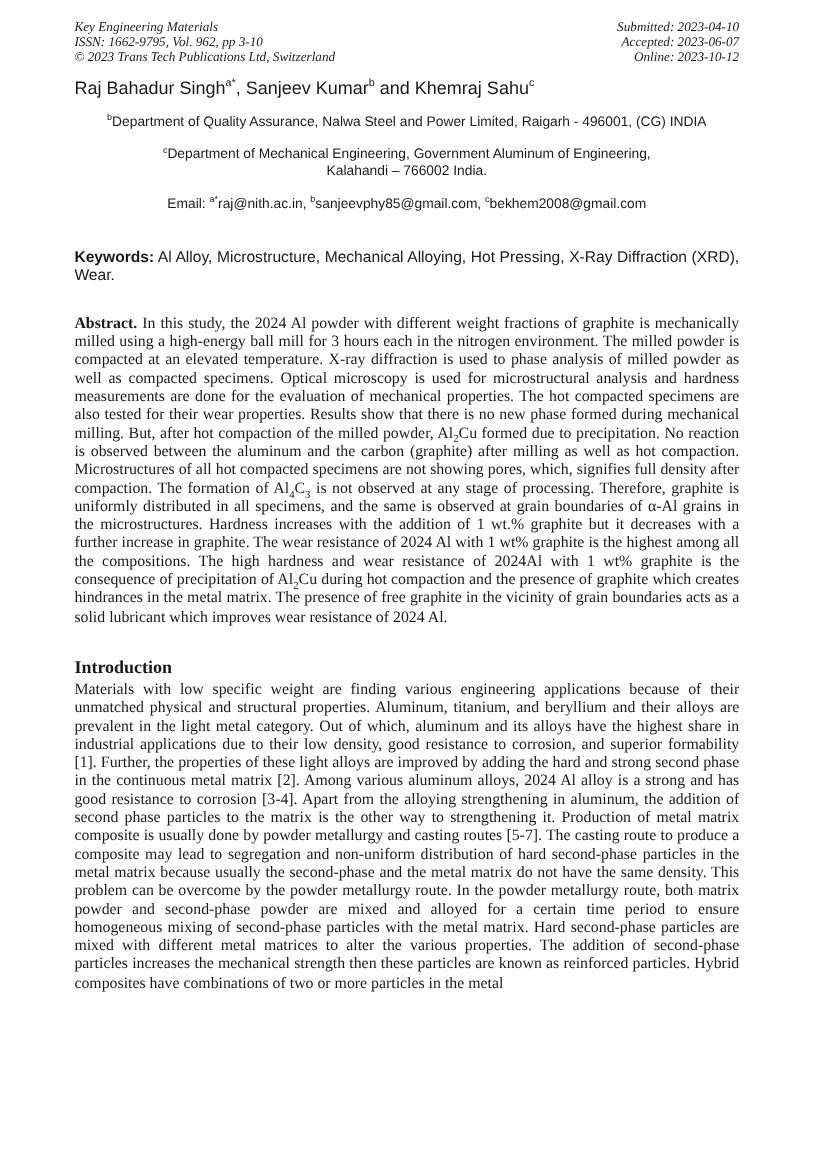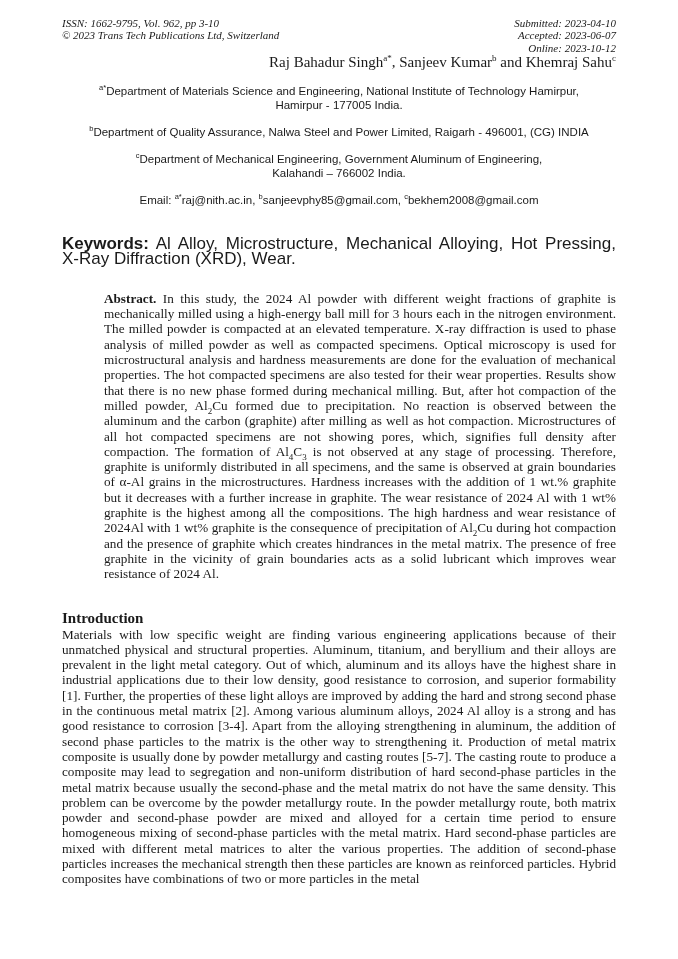--- a/index.html
+++ b/index.html
@@ -26,81 +26,81 @@
   
   .title {
     font-family: "Liberation Sans", sans-serif;
     font-weight: bold;
     font-size: 15.5px;
     text-align: center;
     margin: 21px 0 0 0;
     letter-spacing: 0.1px;
   }
   .authors {
-    font-family: Liberation Serif, serif;
+    font-family: Liberation Sans, sans-serif;
     font-size: 15px;
-    text-align: right;
-    margin-top: 0;
+    text-align: left;
+    margin-top: 11px;
   }
   .authors sup { font-size: 9px; line-height: 0; }
   .affil {
     font-family: "Liberation Sans", sans-serif;
     font-size: 11.5px;
     line-height: 14px;
     text-align: center;
     margin-top: 13px;
   }
   .affil sup { font-size: 7.5px; line-height: 0; }
   
   .keywords {
     font-family: "Liberation Sans", sans-serif;
-    font-size: 17px;
+    font-size: 13px;
     line-height: 15.5px;
     text-align: justify;
     margin: 29px 0 0 0;
   }
   
   .abstract, .body-text {
     font-family: "Liberation Serif", serif;
     font-size: 13.2px;
     line-height: 15.3px;
     text-align: justify;
     margin: 0;
   }
-  .abstract { margin-top: 24px; margin-left: 42px; }
+  .abstract { margin-top: 24px; }
   .abstract sub, .body-text sub { font-size: 9px; line-height: 0; }
   .section-heading {
     font-family: "Liberation Serif", serif;
     font-weight: bold;
     font-size: 15px;
     margin: 28px 0 0 0;
   }
   .body-text { }
 </style>
 </head>
 <body>
 
 <div class="page">
 
   <header class="hdr">
     <div class="hdr-left">
+      <div>Key Engineering Materials</div>
       <div>ISSN: 1662-9795, Vol. 962, pp 3-10</div>
       <div>© 2023 Trans Tech Publications Ltd, Switzerland</div>
     </div>
     <div class="hdr-right">
       <div>Submitted: 2023-04-10</div>
       <div>Accepted: 2023-06-07</div>
       <div>Online: 2023-10-12</div>
     </div>
   </header>
 
 
   <div class="authors"><span>Raj Bahadur Singh</span><sup>a*</sup><span>, Sanjeev Kumar</span><sup>b</sup><span> and Khemraj Sahu</span><sup>c</sup></div>
 
-  <div class="affil"><sup>a*</sup><span>Department of Materials Science and Engineering, National Institute of Technology Hamirpur,</span><br><span>Hamirpur - 177005 India.</span></div>
   <div class="affil"><sup>b</sup><span>Department of Quality Assurance, Nalwa Steel and Power Limited, Raigarh - 496001, (CG) INDIA</span></div>
   <div class="affil"><sup>c</sup><span>Department of Mechanical Engineering, Government Aluminum of Engineering,</span><br><span>Kalahandi – 766002 India.</span></div>
   <div class="affil"><span>Email: </span><sup>a*</sup><span>raj@nith.ac.in, </span><sup>b</sup><span>sanjeevphy85@gmail.com, </span><sup>c</sup><span>bekhem2008@gmail.com</span></div>
 
   <p class="keywords"><b>Keywords:</b><span> Al Alloy, Microstructure, Mechanical Alloying, Hot Pressing, X-Ray Diffraction (XRD), Wear.</span></p>
 
   <p class="abstract"><b>Abstract.</b><span> In this study, the 2024 Al powder with different weight fractions of graphite is mechanically milled using a high-energy ball mill for 3 hours each in the nitrogen environment. The milled powder is compacted at an elevated temperature. X-ray diffraction is used to phase analysis of milled powder as well as compacted specimens. Optical microscopy is used for microstructural analysis and hardness measurements are done for the evaluation of mechanical properties. The hot compacted specimens are also tested for their wear properties. Results show that there is no new phase formed during mechanical milling. But, after hot compaction of the milled powder, Al</span><sub>2</sub><span>Cu formed due to precipitation. No reaction is observed between the aluminum and the carbon (graphite) after milling as well as hot compaction. Microstructures of all hot compacted specimens are not showing pores, which, signifies full density after compaction. The formation of Al</span><sub>4</sub><span>C</span><sub>3</sub><span> is not observed at any stage of processing. Therefore, graphite is uniformly distributed in all specimens, and the same is observed at grain boundaries of α-Al grains in the microstructures. Hardness increases with the addition of 1 wt.% graphite but it decreases with a further increase in graphite. The wear resistance of 2024 Al with 1 wt% graphite is the highest among all the compositions. The high hardness and wear resistance of 2024Al with 1 wt% graphite is the consequence of precipitation of Al</span><sub>2</sub><span>Cu during hot compaction and the presence of graphite which creates hindrances in the metal matrix. The presence of free graphite in the vicinity of grain boundaries acts as a solid lubricant which improves wear resistance of 2024 Al.</span></p>
 
   <h2 class="section-heading">Introduction</h2>
 

